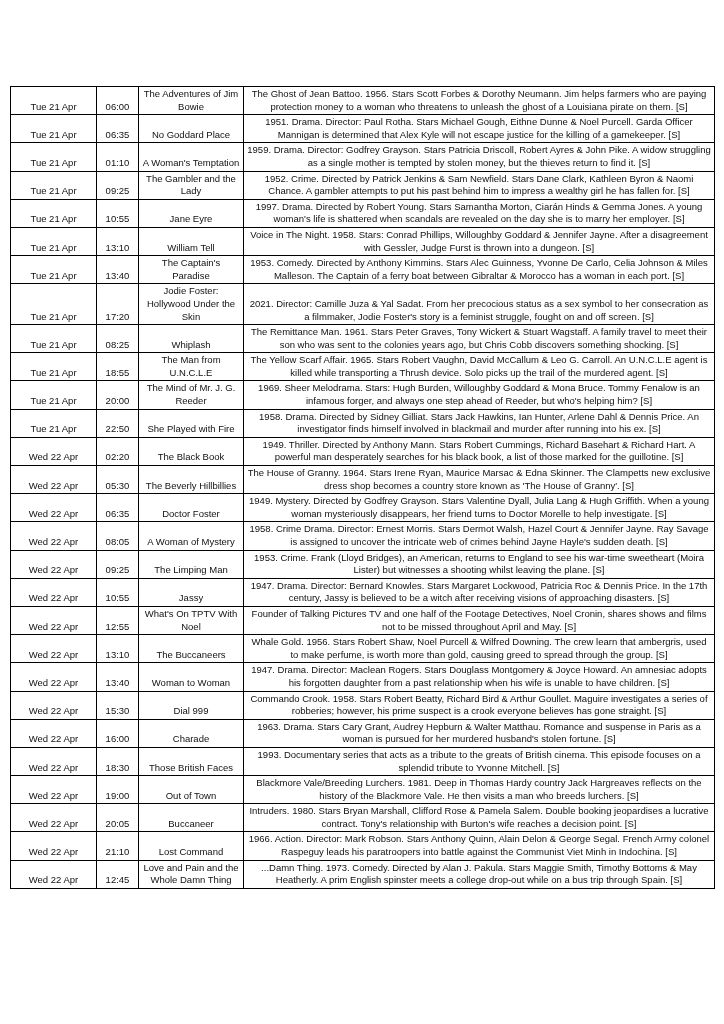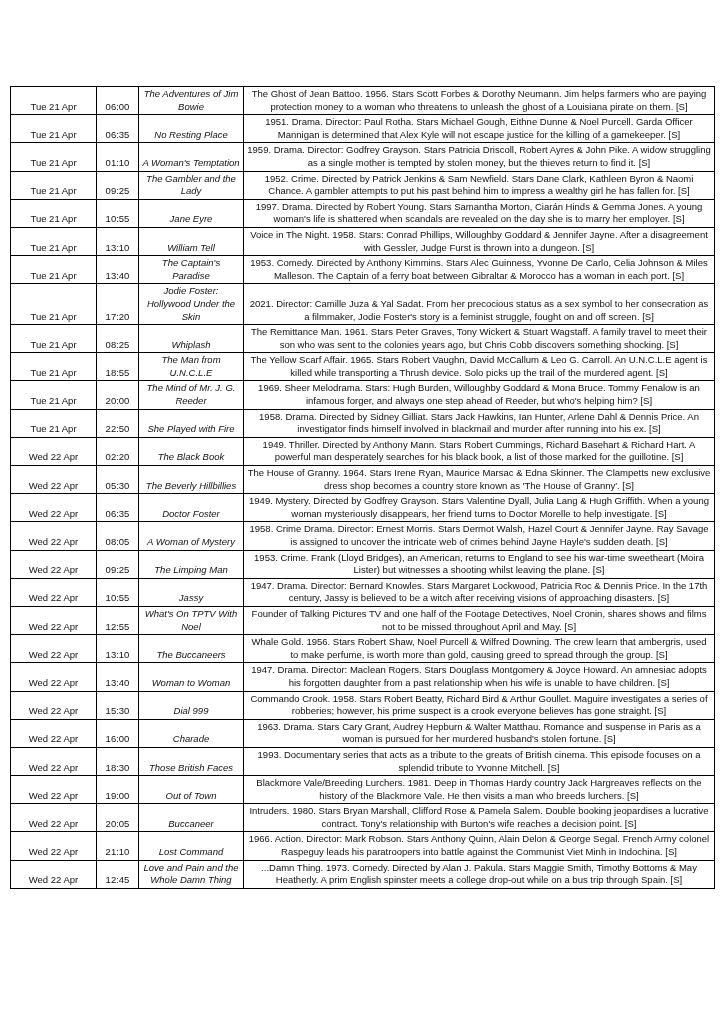--- a/index.html
+++ b/index.html
@@ -29,21 +29,21 @@
     text-align: center;
     font-family: "Liberation Sans", sans-serif;
     font-size: 9.5px;
     line-height: 12.6px;
     color: #111111;
     padding: 1px 3px;
     word-wrap: break-word;
   }
   td.col-date       { }
   td.col-time       { }
-  td.col-title      { padding: 1px 4px; font-style: italic; }
+  td.col-title      { padding: 1px 4px; }
   td.col-description{ padding: 1px 4px; margin-left: 16px; }
 </style>
 </head>
 <body>
 
 <div class="sheet">
   <table class="listings">
     <colgroup>
       <col style="width:86px">
       <col style="width:42px">
@@ -53,21 +53,21 @@
     <tbody>
         <tr>
           <td class="col-date">Tue 21 Apr</td>
           <td class="col-time">06:00</td>
           <td class="col-title">The Adventures of Jim Bowie</td>
           <td class="col-description">The Ghost of Jean Battoo. 1956. Stars Scott Forbes &amp; Dorothy Neumann. Jim helps farmers who are paying protection money to a woman who threatens to unleash the ghost of a Louisiana pirate on them. [S]</td>
         </tr>
         <tr>
           <td class="col-date">Tue 21 Apr</td>
           <td class="col-time">06:35</td>
-          <td class="col-title">No Resting Place</td>
+          <td class="col-title">No Goddard Place</td>
           <td class="col-description">1951. Drama. Director: Paul Rotha. Stars Michael Gough, Eithne Dunne &amp; Noel Purcell. Garda Officer Mannigan is determined that Alex Kyle will not escape justice for the killing of a gamekeeper. [S]</td>
         </tr>
         <tr>
           <td class="col-date">Tue 21 Apr</td>
           <td class="col-time">01:10</td>
           <td class="col-title">A Woman's Temptation</td>
           <td class="col-description">1959. Drama. Director: Godfrey Grayson. Stars Patricia Driscoll, Robert Ayres &amp; John Pike. A widow struggling as a single mother is tempted by stolen money, but the thieves return to find it. [S]</td>
         </tr>
         <tr>
           <td class="col-date">Tue 21 Apr</td>

